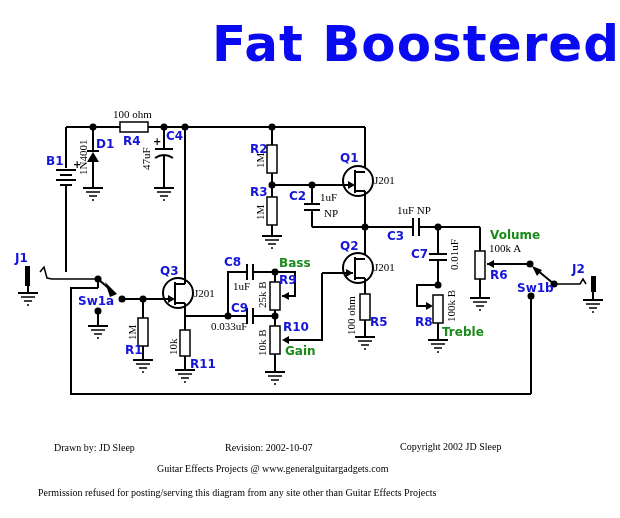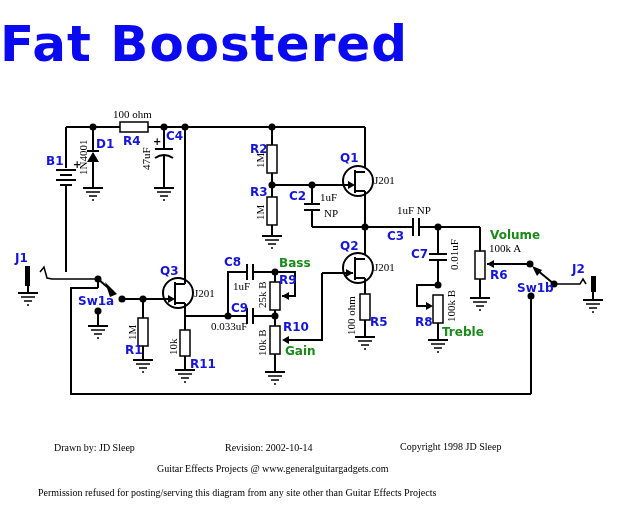--- a/index.html
+++ b/index.html
@@ -1,17 +1,17 @@
 <!DOCTYPE html>
 <html><head>
 <meta charset="utf-8">
 <style>
   html,body{margin:0;padding:0;background:#ffffff;}
   body{width:620px;height:518px;overflow:hidden;position:relative;font-family:"DejaVu Sans",sans-serif;}
-  #title{position:absolute;left:0;top:14px;width:620px;text-align:left;color:#0a0af0;font-family:"DejaVu Sans",sans-serif;font-weight:bold;font-size:50px;letter-spacing:1px;line-height:60px;}
+  #title{position:absolute;left:0;top:14px;width:620px;text-align:right;color:#0a0af0;font-family:"DejaVu Sans",sans-serif;font-weight:bold;font-size:50px;letter-spacing:1px;line-height:60px;}
   svg#schem{position:absolute;left:0;top:0;}
   .w{stroke:#000;stroke-width:2;fill:none;}
   .wt{stroke:#000;stroke-width:1.5;fill:none;}
   .dot{fill:#000;}
   .res{fill:#fff;stroke:#000;stroke-width:1.5;}
   .ref{fill:#1515d8;font-family:"DejaVu Sans",sans-serif;font-weight:bold;font-size:12px;}
   .val{fill:#000;font-family:"Liberation Serif",serif;font-size:11px;}
   .grn{fill:#1a8a1a;font-family:"DejaVu Sans",sans-serif;font-weight:bold;font-size:12px;}
   .foot{position:absolute;font-family:Liberation Serif, serif;font-size:10px;color:#000;white-space:nowrap;}
 </style>
@@ -279,16 +279,16 @@
   <text class="ref" x="279" y="284">R9</text>
   <text class="val" transform="translate(266,308) rotate(-90)">25k B</text>
   <text class="ref" x="231" y="312">C9</text>
   <text class="val" x="211" y="330">0.033uF</text>
   <text class="ref" x="283" y="331">R10</text>
   <text class="val" transform="translate(266,356) rotate(-90)">10k B</text>
   <text class="grn" x="285" y="355">Gain</text>
 </svg>
 
 <div class="foot" style="left:54px;top:442px;">Drawn by: JD Sleep</div>
-<div class="foot" style="left:225px;top:442px;">Revision:  2002-10-14</div>
-<div class="foot" style="left:400px;top:441px;">Copyright 1998 JD Sleep</div>
+<div class="foot" style="left:225px;top:442px;">Revision:  2002-10-07</div>
+<div class="foot" style="left:400px;top:441px;">Copyright 2002 JD Sleep</div>
 <div class="foot" style="left:142px;top:463px;margin-left:15px;">Guitar Effects Projects @ www.generalguitargadgets.com</div>
 <div class="foot" style="left:38px;top:487px;font-size:10px;">Permission refused for posting/serving this diagram from any site other than Guitar Effects Projects</div>
 
 </body></html>

